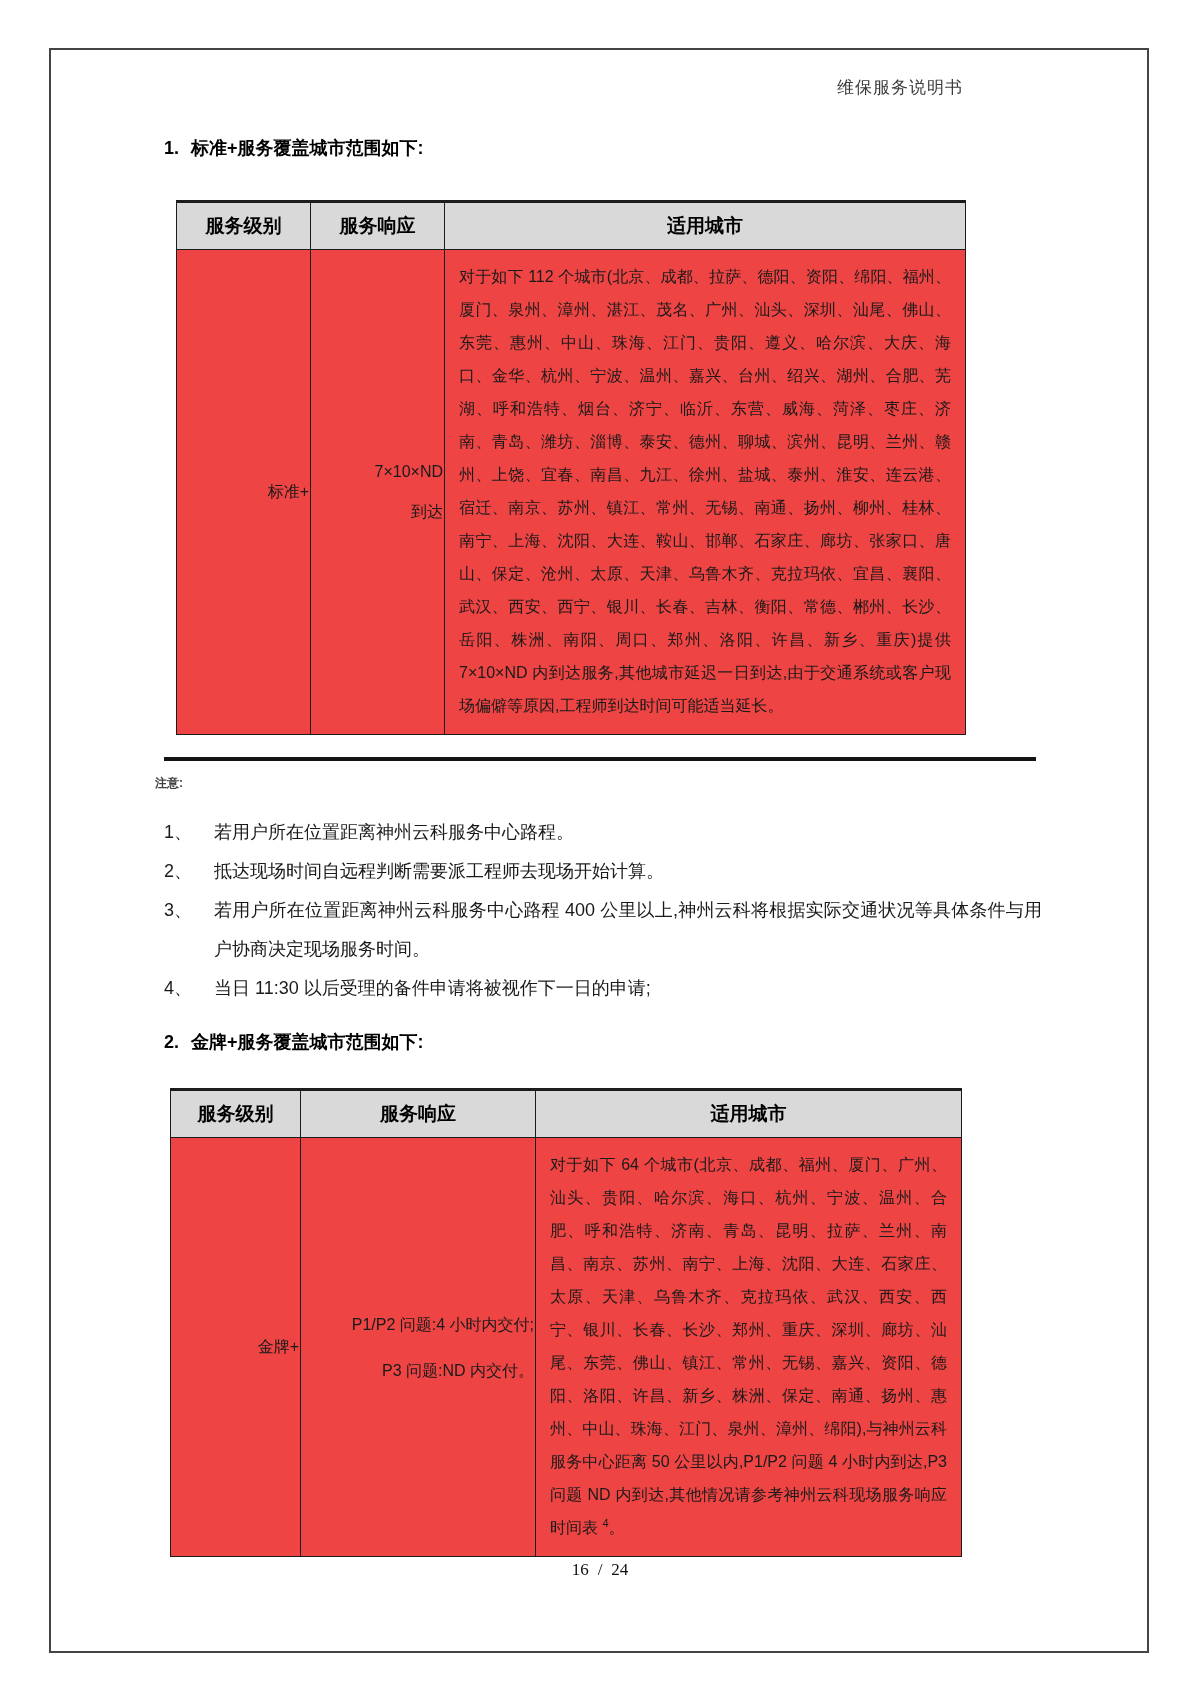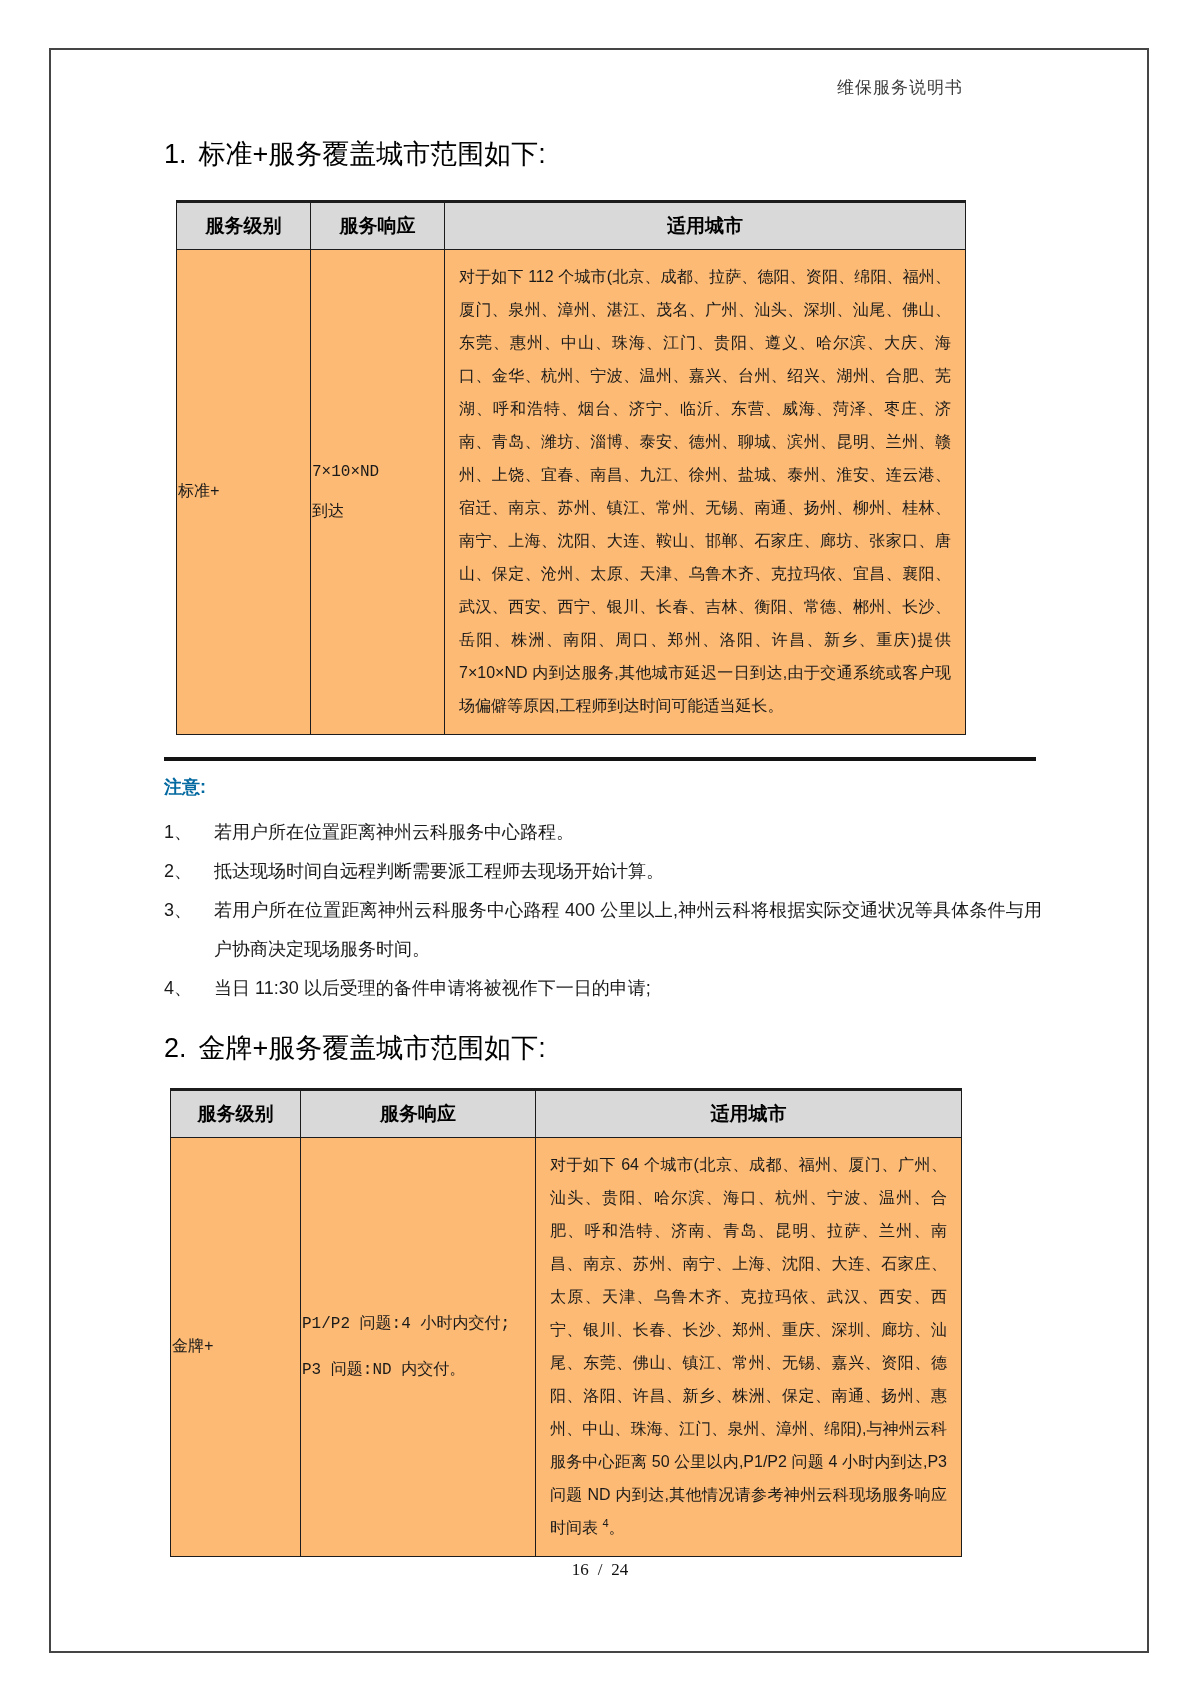--- a/index.html
+++ b/index.html
@@ -3,40 +3,40 @@
 <meta charset="utf-8">
 <style>
   html,body{margin:0;padding:0;background:#ffffff;}
   body{width:1200px;height:1698px;position:relative;
        font-family:"Liberation Sans","DejaVu Sans",sans-serif;color:#1a1a1a;}
   .frame{position:absolute;left:49px;top:48px;width:1100px;height:1605px;
          border:2px solid #454545;box-sizing:border-box;}
   .header-right{position:absolute;top:76px;right:237px;
          font-family:Liberation Sans, sans-serif;
          font-size:17px;color:#3b3b3b;letter-spacing:1px;}
-  .heading{position:absolute;left:164px;font-size:27px;font-weight:normal;color:#000;}
+  .heading{position:absolute;left:164px;font-size:18px;font-weight:bold;color:#000;}
   .heading .h-num{margin-right:12px;}
   .heading-1{top:136px;}
   .heading-2{top:1030px;}
 
-  table.svc{position:absolute;border-collapse:collapse;table-layout:fixed;background:#fdba74;}
+  table.svc{position:absolute;border-collapse:collapse;table-layout:fixed;background:#ef4444;}
   .table-1{left:176px;top:200px;width:789px;}
   .table-2{left:170px;top:1088px;width:791px;}
   table.svc th{background:#d9d9d9;border:1.5px solid #1c1c1c;border-top:3px solid #1c1c1c;
          font-weight:bold;font-size:19px;color:#000;height:46px;
          text-align:center;vertical-align:middle;padding:0;}
   table.svc td{border:1.5px solid #1c1c1c;font-size:16px;}
-  td.c-center{text-align:left;vertical-align:middle;line-height:30px;font-family:Liberation Mono, monospace;}
+  td.c-center{text-align:right;vertical-align:middle;line-height:30px;}
   td.c-text{padding:10px 14px 12px 14px;text-align:justify;line-height:33px;vertical-align:top;}
   .resp-line{line-height:40px;}
   .resp-p{line-height:33px;}
   .resp-p.p3{margin-top:13px;}
 
   .rule{position:absolute;left:164px;top:757px;width:872px;height:4px;background:#131313;}
-  .notes-title{position:absolute;left:164px;top:775px;font-size:18px;font-weight:bold;color:#0369a1;}
+  .notes-title{position:absolute;left:155px;top:775px;font-size:12px;font-weight:bold;color:#404040;}
   .notes{position:absolute;left:164px;top:813px;width:878px;}
   .note-item{display:flex;font-size:18px;line-height:39px;}
   .note-num{flex:0 0 50px;}
   .note-text{flex:1;text-align:justify;}
 
   sup.fn{font-size:11px;vertical-align:super;line-height:0;}
 
   .footer{position:absolute;left:0;top:1560px;width:100%;text-align:center;
          font-family:"Liberation Serif","DejaVu Serif",serif;font-size:17px;color:#111;}
   .footer .pg{font-weight:normal;}

